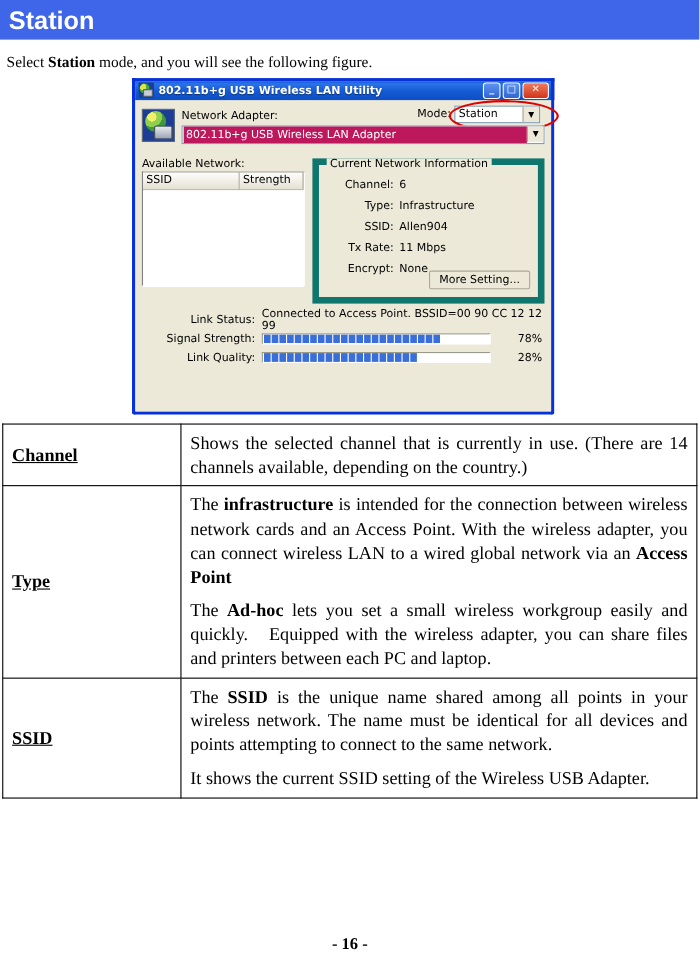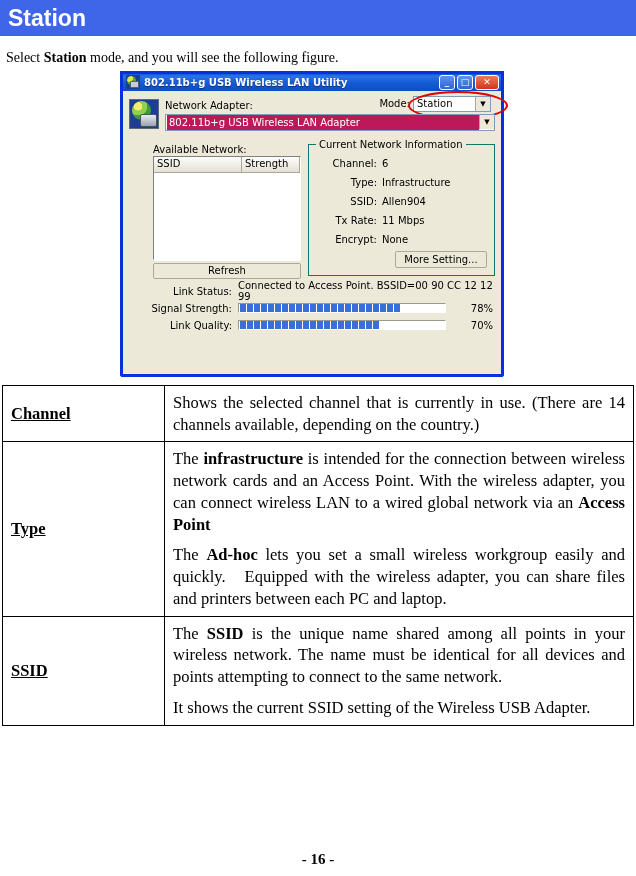--- a/index.html
+++ b/index.html
@@ -229,21 +229,20 @@
     border-radius: 50%;
     pointer-events: none;
   }
 
   
   .mid {
     display: flex;
     gap: 7px;
     margin-top: 4px;
     height: 132px;
-    margin-left: 24px;
   }
   .left-col { width: 148px; }
   .list-frame {
     border: 1px solid #808080;
     border-right-color: #fff;
     border-bottom-color: #fff;
     height: 104px;
     background: #ffffff;
     box-sizing: border-box;
   }
@@ -270,21 +269,21 @@
     border-radius: 2px;
     font-size: 10px;
     display: flex; align-items: center; justify-content: center;
     box-sizing: border-box;
     font-family: "DejaVu Sans", "Liberation Sans", sans-serif;
   }
   .refresh-btn { height: 16px; margin-top: 3px; width: 100%; }
 
   .group {
     flex: 1 1 auto;
-    border: 1px solid #0f766e;
+    border: 6px solid #0f766e;
     position: relative;
     padding: 9px 6px 4px 6px;
     box-sizing: border-box;
   }
   .group-title {
     position: absolute;
     top: -6px; left: 7px;
     background: #ece9d8;
     padding: 0 3px;
     font-size: 10px;
@@ -424,21 +423,20 @@
 
         <div class="left-col">
           <div class="lbl-small">Available Network:</div>
           <div class="list-frame">
             <div class="list-head">
               <div class="col-ssid">SSID</div>
               <div class="col-strength">Strength</div>
             </div>
             <div class="list-body"></div>
           </div>
-          <div class="btn refresh-btn">Refresh</div>
         </div>
 
         <div class="group">
           <span class="group-title">Current Network Information</span>
 
           <div class="info-line">
             <span class="info-key">Channel:</span>
             <span>6</span>
           </div>
           <div class="info-line">
@@ -517,21 +515,21 @@
                 <span class="seg" style="background: rgb(58, 110, 216);"></span>
                 <span class="seg" style="background: rgb(58, 110, 216);"></span>
                 <span class="seg" style="background: rgb(58, 110, 216);"></span>
                 <span class="seg" style="background: rgb(58, 110, 216);"></span>
                 <span class="seg" style="background: rgb(58, 110, 216);"></span>
                 <span class="seg" style="background: rgb(58, 110, 216);"></span>
                 <span class="seg" style="background: rgb(58, 110, 216);"></span>
                 <span class="seg" style="background: rgb(58, 110, 216);"></span>
               </span>
           </span>
-          <span class="pct">70%</span>
+          <span class="pct">28%</span>
         </div>
       </div>
 
     </div>
   </div>
 </div>
 
 <table class="desc">
   <tbody>
     <tr>

